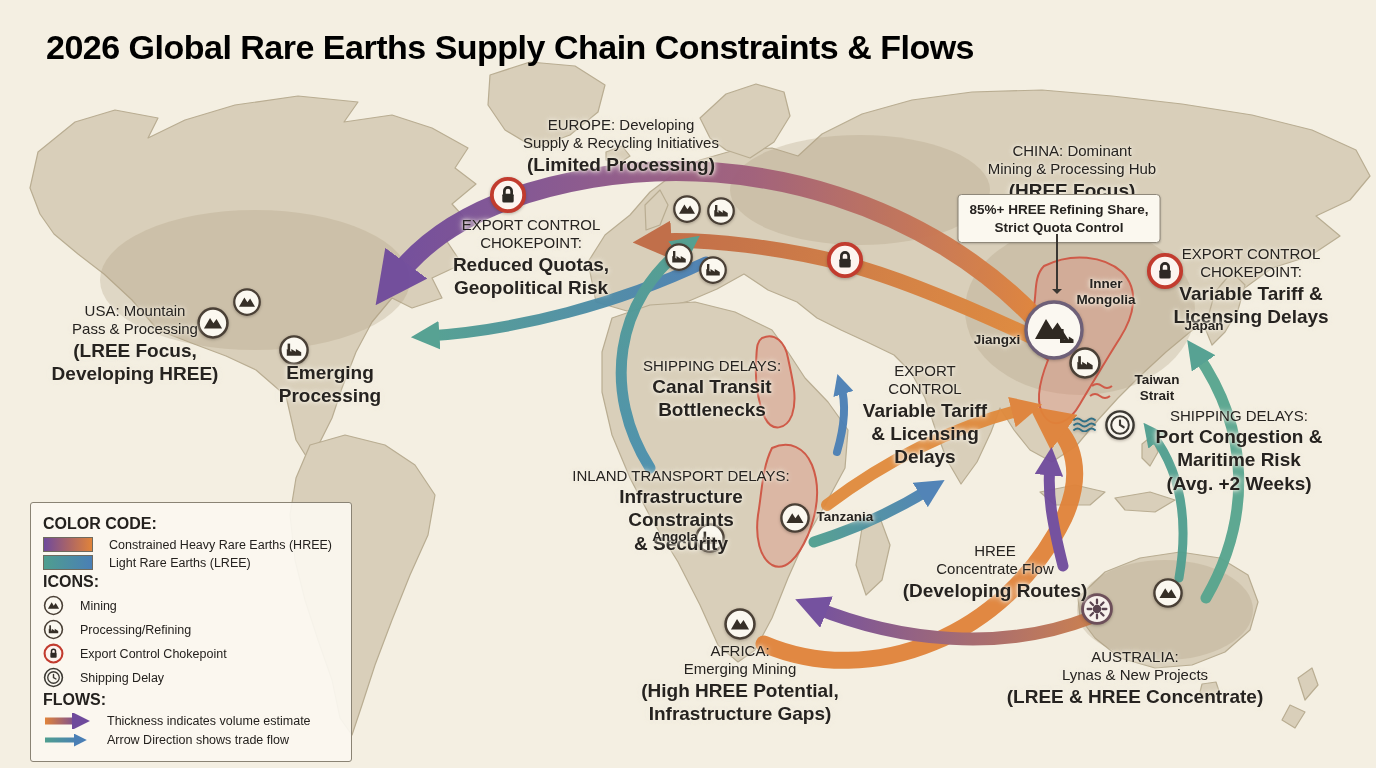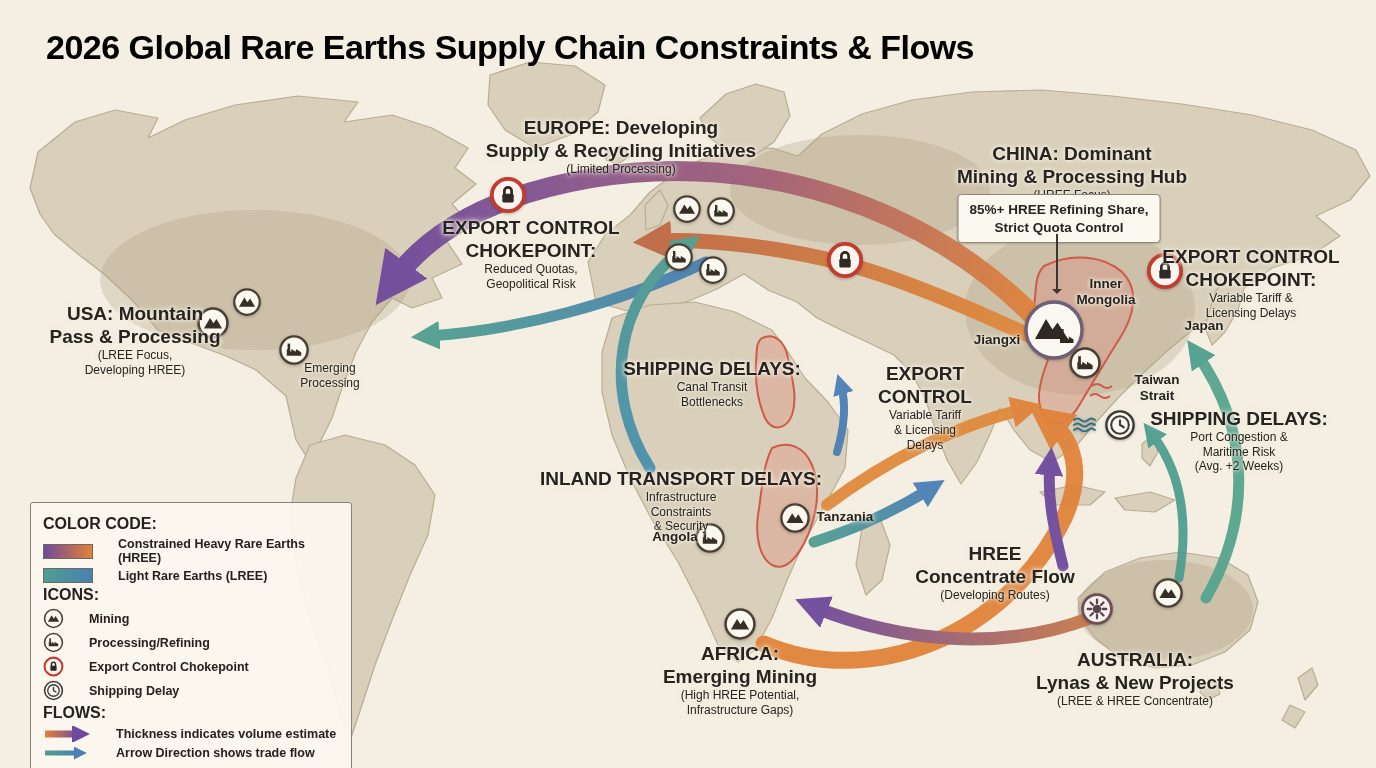--- a/index.html
+++ b/index.html
@@ -4,38 +4,38 @@
 <style>
   html,body{margin:0;padding:0;background:#dedacb;}
   .canvas{position:relative;width:1376px;height:768px;overflow:hidden;background:#f4efe2;
           font-family:"Liberation Sans",sans-serif;color:#262320;}
   .map{position:absolute;left:0;top:0;width:1376px;height:768px;}
   .title{position:absolute;left:46px;top:28px;font-size:34px;font-weight:800;
          letter-spacing:-0.5px;color:#000000;}
   .ann{position:absolute;transform:translateX(-50%);text-align:center;line-height:1.22;
        text-shadow:0 0 3px rgba(245,240,227,.95),0 0 5px rgba(245,240,227,.9),0 0 7px rgba(245,240,227,.8);}
   .ann span{display:block;white-space:nowrap;}
-  .b{font-weight:700;font-size:19px;}
-  .s{font-weight:400;font-size:12px;}
+  .b{font-weight:400;font-size:15px;}
+  .s{font-weight:700;font-size:19px;}
   .place{font-weight:700;font-size:13.5px;}
   .badge{position:absolute;}
   .badge svg{display:block;width:100%;height:100%;filter:drop-shadow(0 1px 1.5px rgba(60,50,40,.35));}
   .stat-box{position:absolute;transform:translateX(-50%);background:#fbf8ef;border:1.5px solid #8f887a;
             border-radius:4px;padding:6px 11px;text-align:center;font-size:13.5px;line-height:1.3;
             box-shadow:0 1px 2px rgba(0,0,0,.18);white-space:nowrap;}
   .stat-strong{font-weight:800;}
   .stat-rest{font-weight:600;}
   .stat-line2{display:block;font-weight:600;}
   .connector{position:absolute;width:2px;background:#3a3632;}
   .connector::after{content:"";position:absolute;left:-4px;bottom:-9px;border:5px solid transparent;
                     border-top-color:#3a3632;}
   .legend{position:absolute;left:30px;top:502px;width:296px;background:rgba(251,248,240,.93);
           border:1.5px solid #8a8374;border-radius:3px;padding:10px 12px;color:#24211e;}
   .legend h4{margin:2px 0 4px;font-size:16px;font-weight:800;}
-  .lrow{display:flex;align-items:center;gap:25px;margin:3px 0;font-size:12.5px;font-weight:700;}
+  .lrow{display:flex;align-items:center;gap:16px;margin:3px 0;font-size:12.5px;font-weight:400;}
   .swatch{width:48px;height:13px;border:1px solid #6f6a5e;flex:none;}
   .sw-hree{background:linear-gradient(90deg,#6f4a9c,#a96468,#e0833a);}
   .sw-lree{background:linear-gradient(90deg,#4f9e8f,#4a7fb5);}
   .licon{width:21px;height:21px;flex:none;}
   .licon svg{display:block;width:100%;height:100%;}
   .lflow{width:48px;height:16px;flex:none;}
 </style>
 </head>
 <body>
 

